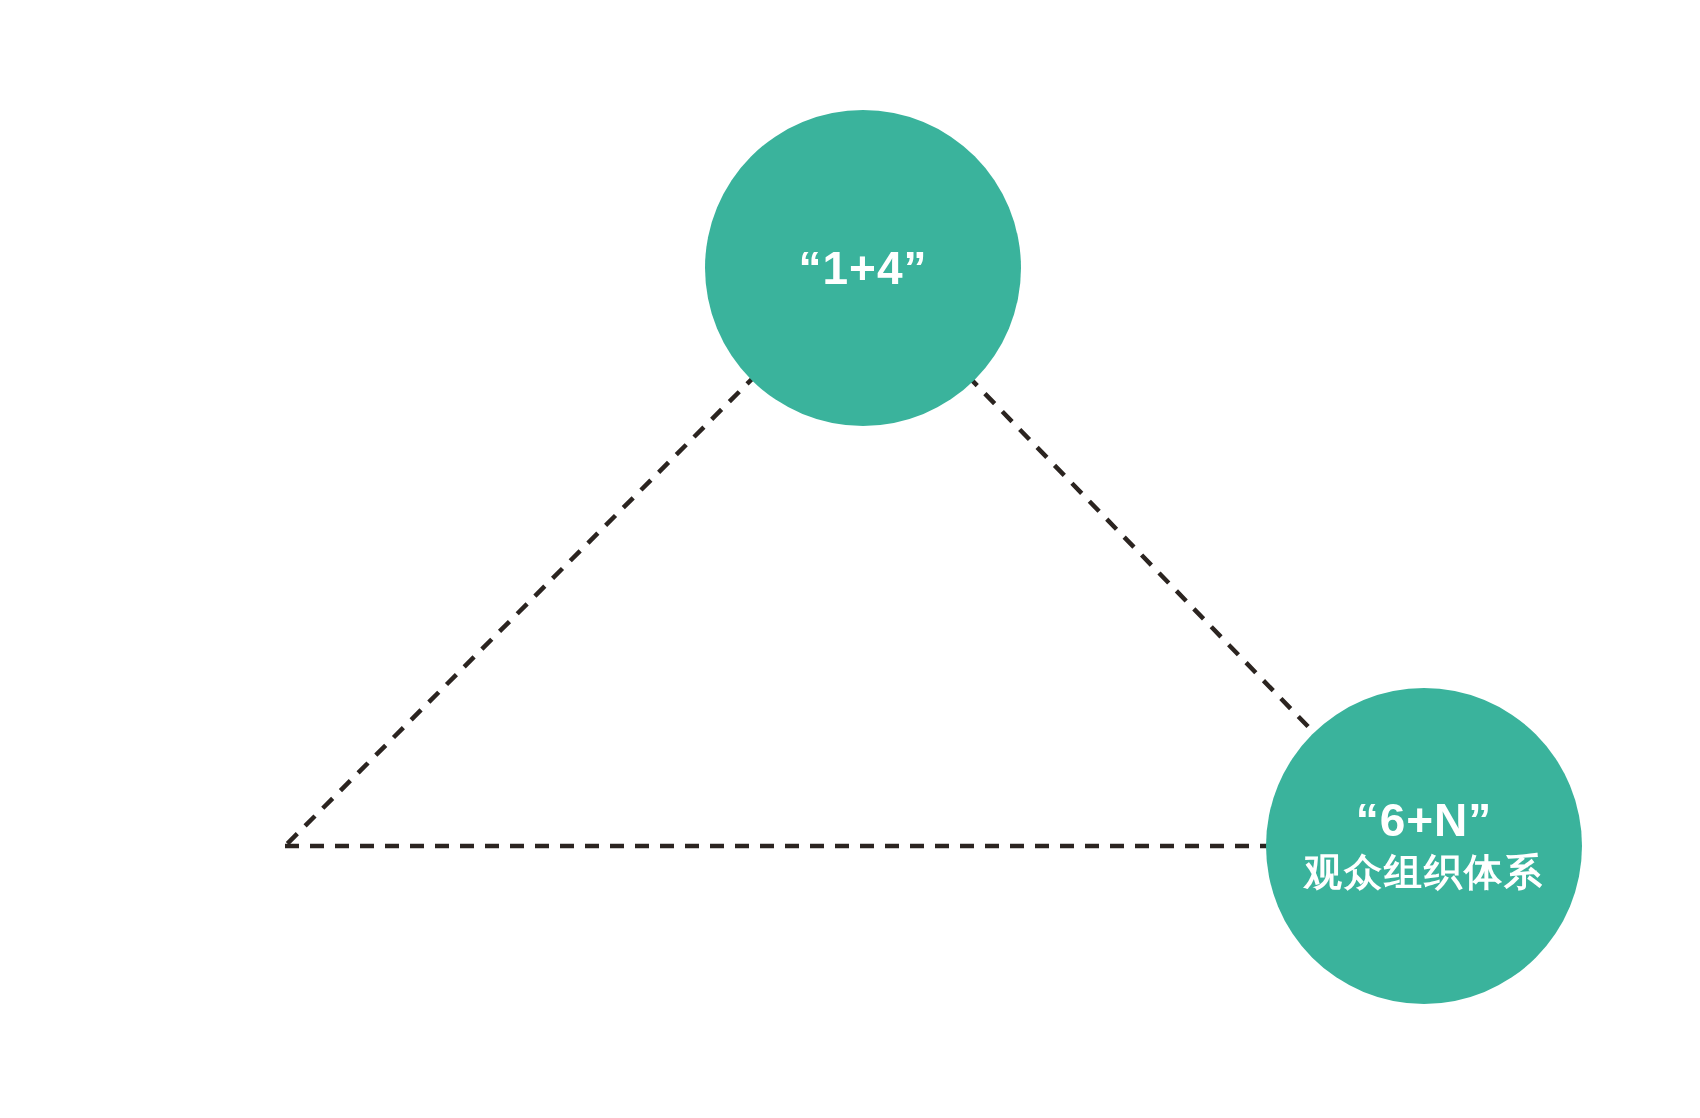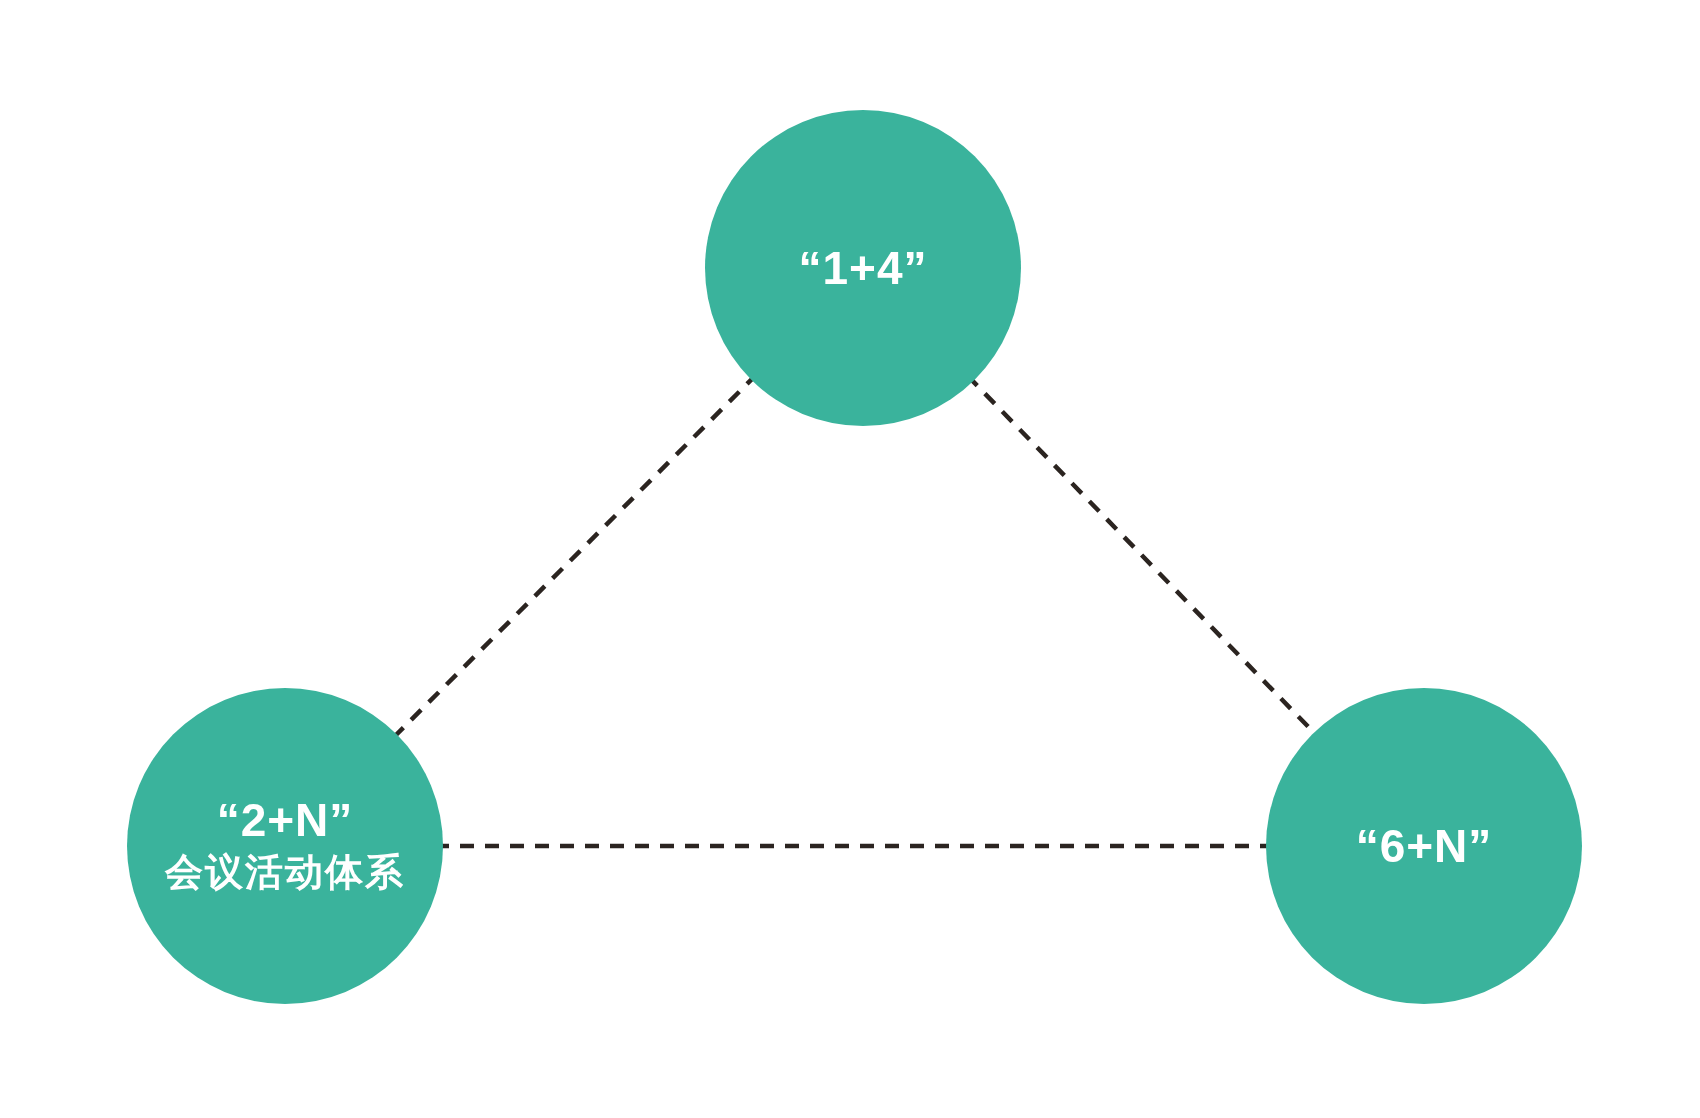--- a/index.html
+++ b/index.html
@@ -67,22 +67,19 @@
   <svg class="links" viewBox="0 0 1700 1118" xmlns="http://www.w3.org/2000/svg">
     <line x1="851" y1="268" x2="273" y2="846"></line>
     <line x1="851" y1="268" x2="1412" y2="846"></line>
     <line x1="273" y1="846" x2="1412" y2="846"></line>
   </svg>
 
   <div class="node node-top">
     <div class="node-title">“1+4”</div>
   </div>
 
-  <div class="node node-left">
-    <div class="node-title">“2+N”</div>
-    <div class="node-subtitle">会议活动体系</div>
-  </div>
 
   <div class="node node-right">
     <div class="node-title">“6+N”</div>
+    <div class="node-subtitle">观众组织体系</div>
   </div>
 
 </div>
 
 </body></html>

